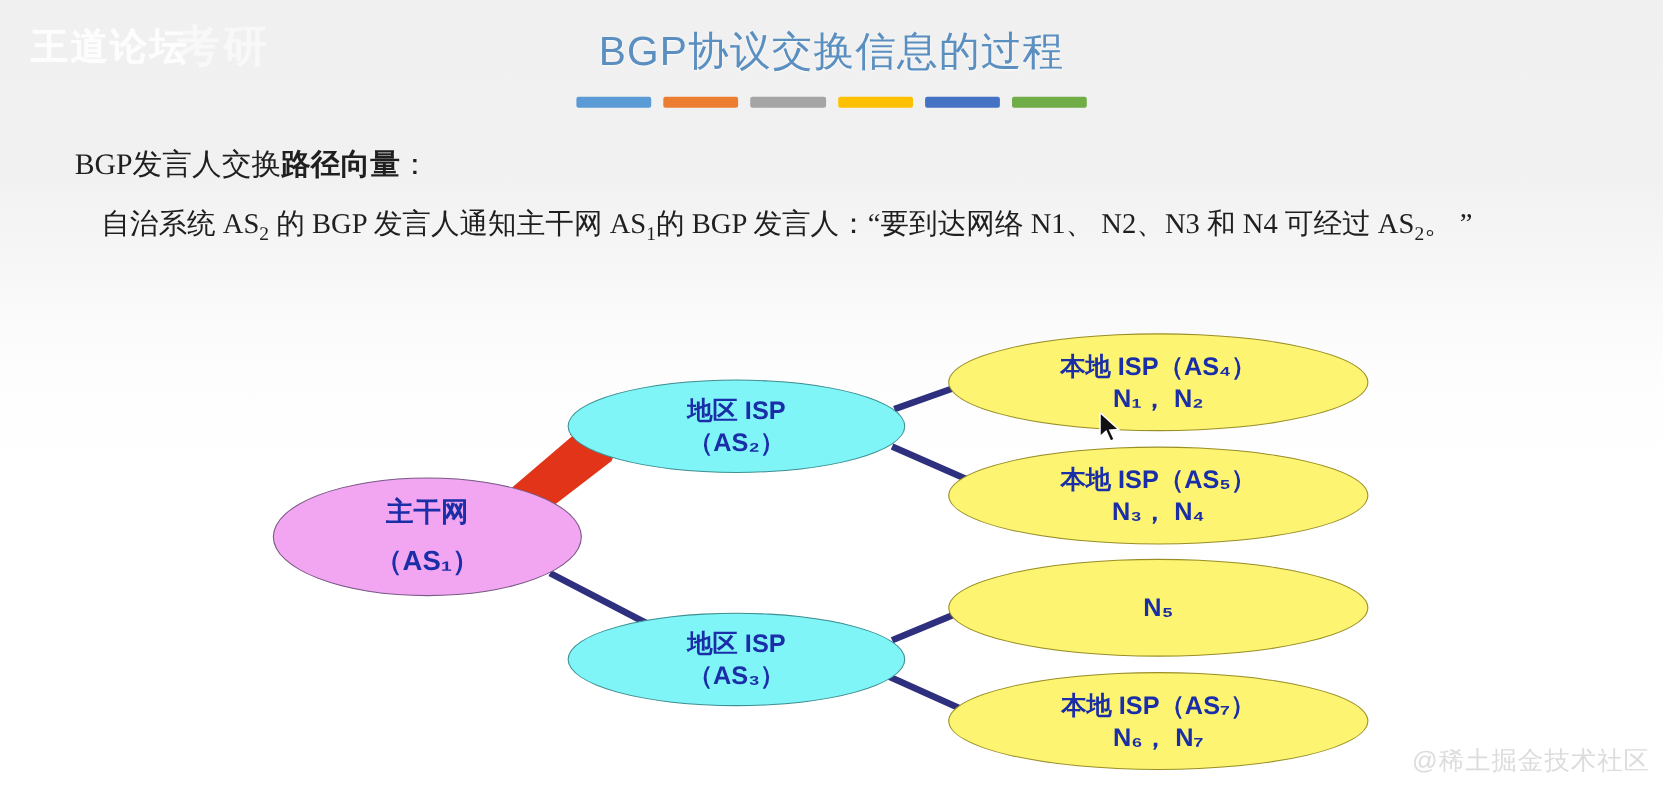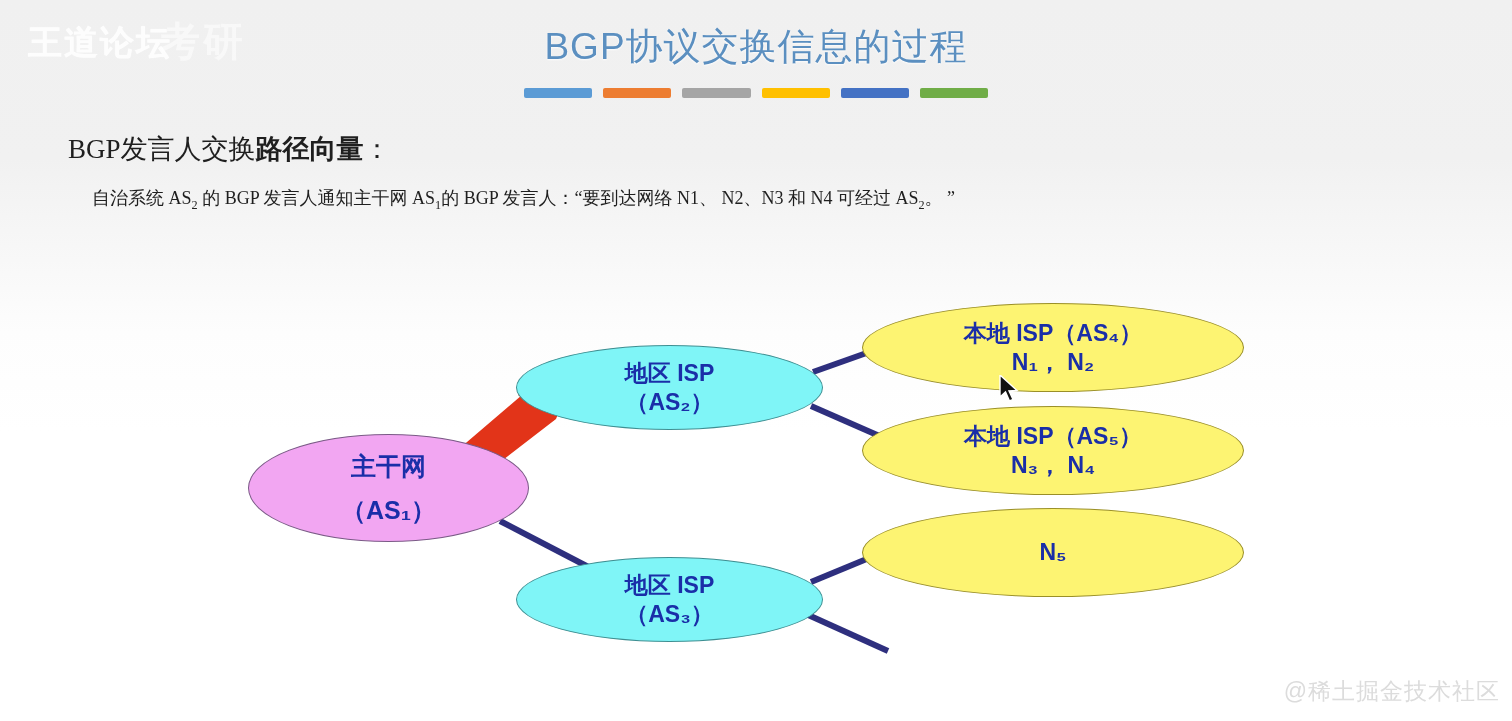--- a/index.html
+++ b/index.html
@@ -87,21 +87,21 @@
     font-size: 27px;
     color: #1f1f1f;
     font-family: "Liberation Serif", "DejaVu Serif", serif;
     white-space: nowrap;
   }
   #line1 .em { font-weight: bold; }
   #line2 {
     position: absolute;
     left: 92px;
     top: 186px;
-    font-size: 18px;
+    font-size: 26px;
     color: #1f1f1f;
     font-family: "Liberation Serif", "DejaVu Serif", serif;
     white-space: nowrap;
   }
   sub { font-size: .68em; }
 
   
   #diagram {
     position: absolute;
     left: 0;
@@ -217,18 +217,22 @@
 
   <div class="node node-local" style="left: 862px; top: 303px; width: 382px; height: 89px; background: rgb(253, 244, 114); border-color: rgb(154, 143, 39); color: rgb(26, 46, 168);">
     <span class="l1">本地 ISP（AS₄）</span>
     <span class="l2">N₁， N₂</span>
   </div>
 
   <div class="node node-local" style="left: 862px; top: 508px; width: 382px; height: 89px; background: rgb(253, 244, 114); border-color: rgb(154, 143, 39); color: rgb(26, 46, 168);">
     <span class="l2">N₅</span>
   </div>
 
+  <div class="node node-local" style="left: 862px; top: 611px; width: 382px; height: 89px; background: rgb(253, 244, 114); border-color: rgb(154, 143, 39); color: rgb(26, 46, 168);">
+    <span class="l1">本地 ISP（AS₇）</span>
+    <span class="l2">N₆， N₇</span>
+  </div>
 
   <svg id="cursor" viewBox="0 0 22 30" style="left: 999px; top: 375px;">
     <polygon points="1,0 1,22 6.5,17 10.5,26 14,24.5 10,16 18,15.5" fill="#111111" stroke="#ffffff" stroke-width="1.4"></polygon>
   </svg>
 
 </div>
 
 </body></html>

